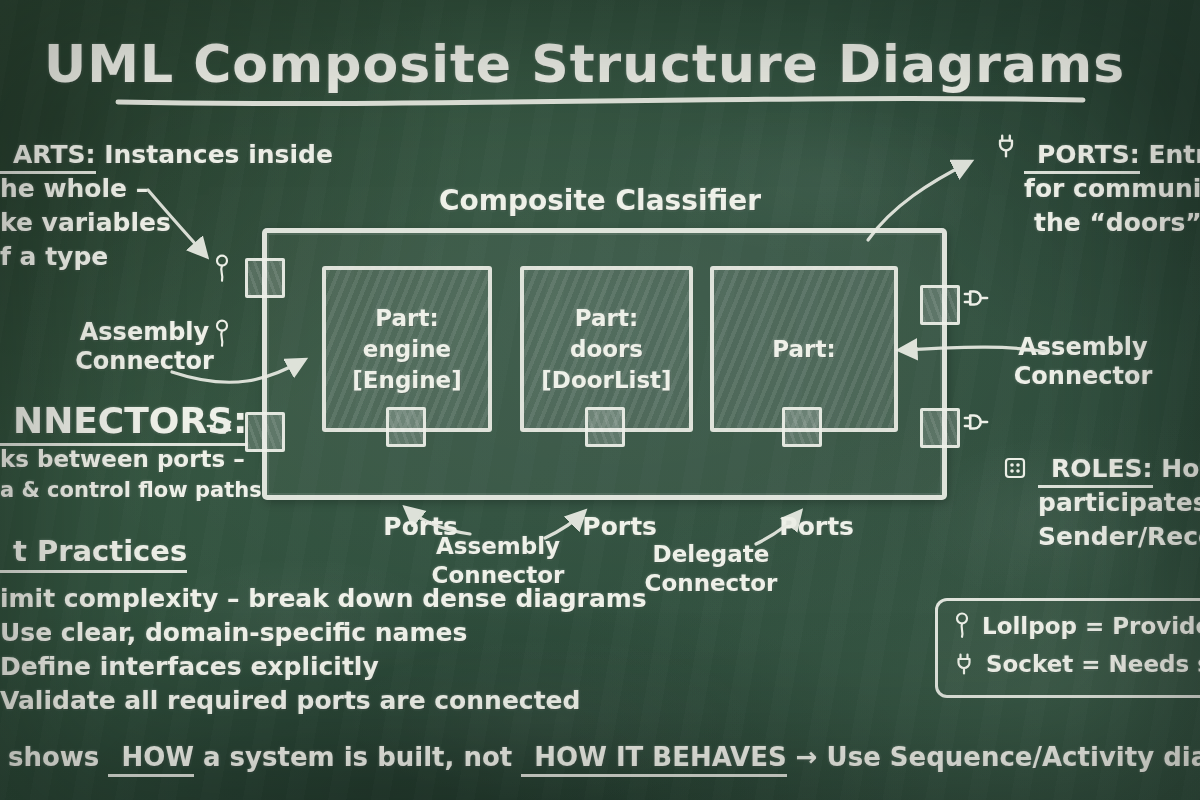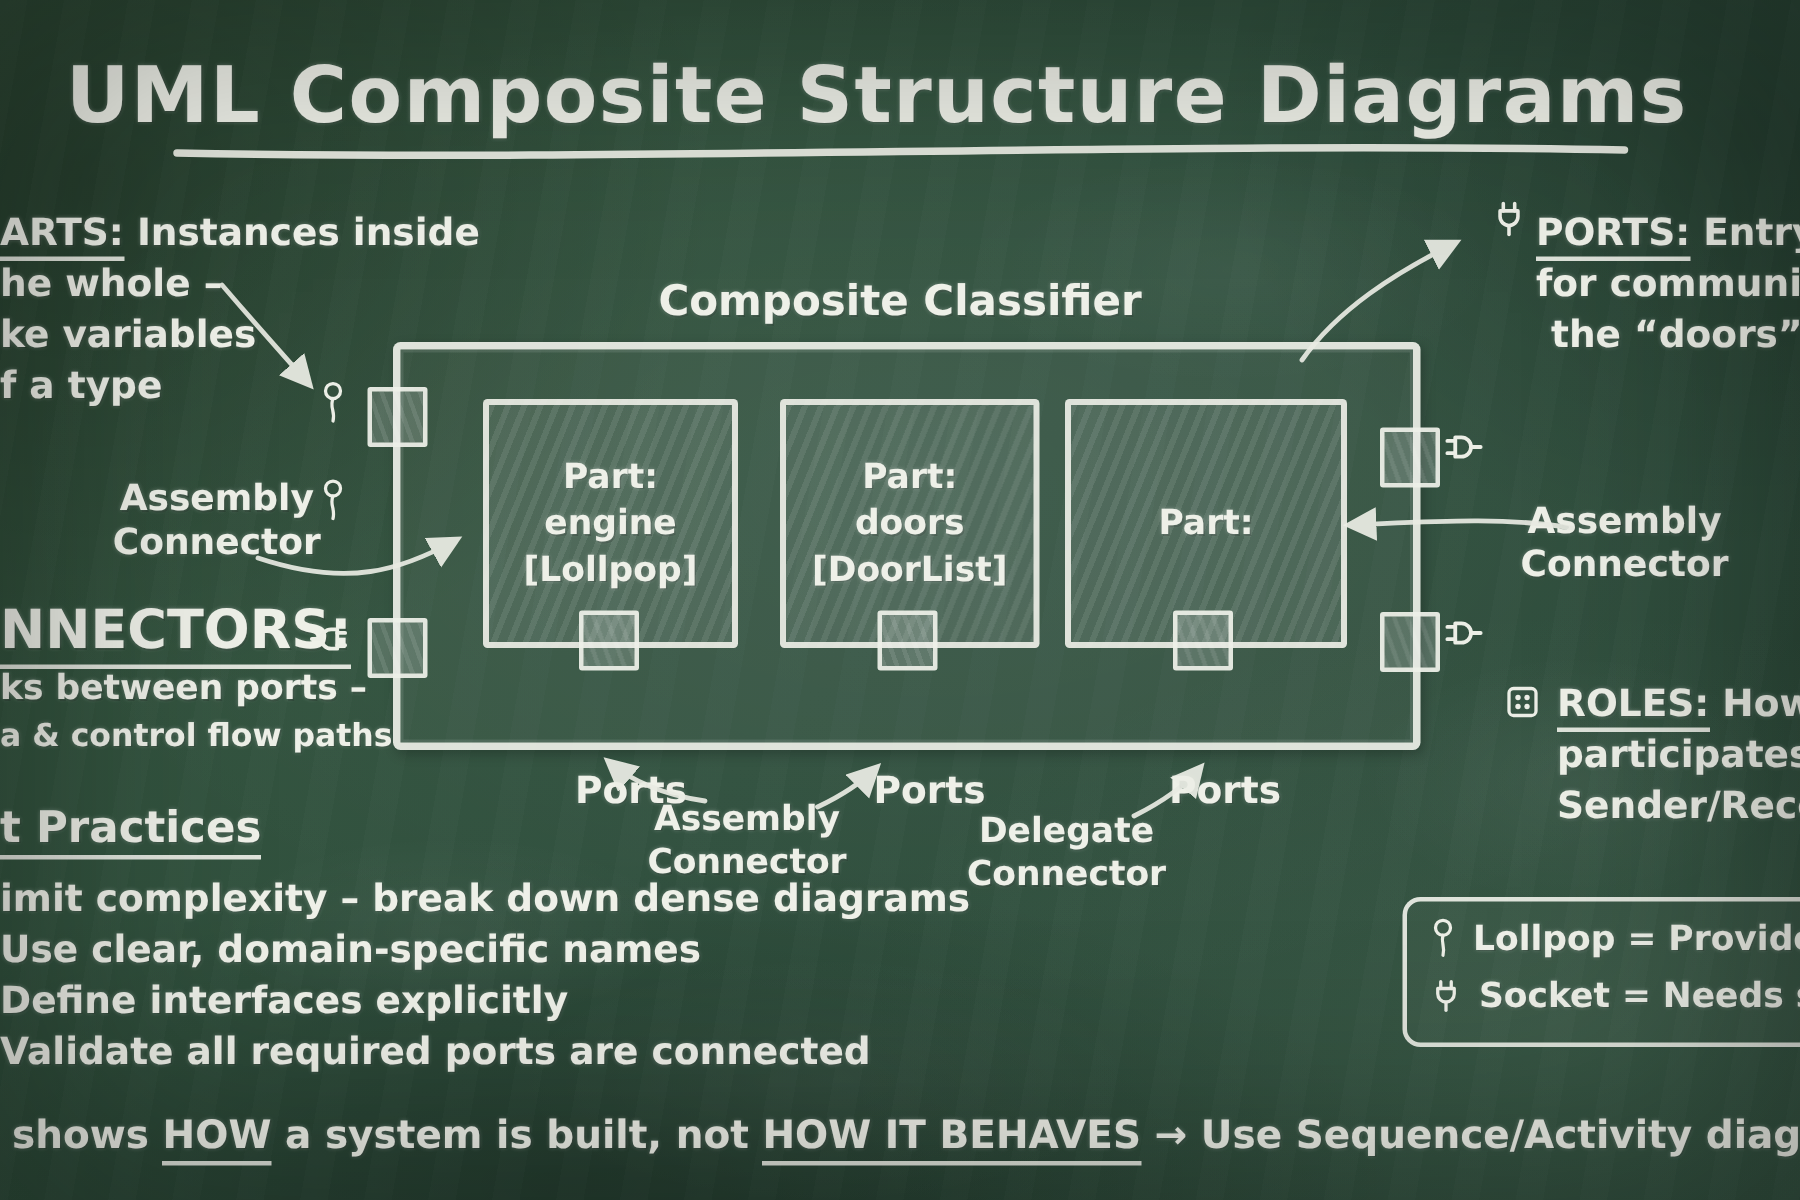--- a/index.html
+++ b/index.html
@@ -23,21 +23,21 @@
     background-image:
       radial-gradient(ellipse 220px 90px at 300px 620px, rgba(255,255,255,0.05), transparent 70%),
       radial-gradient(ellipse 260px 110px at 820px 180px, rgba(255,255,255,0.04), transparent 70%),
       radial-gradient(ellipse 200px 120px at 1050px 520px, rgba(255,255,255,0.05), transparent 70%),
       radial-gradient(ellipse 300px 120px at 550px 720px, rgba(255,255,255,0.04), transparent 70%),
       repeating-linear-gradient(100deg, rgba(255,255,255,0.015) 0 18px, transparent 18px 42px);
   }
   .vignette{position:absolute;inset:0;z-index:8;pointer-events:none;
     box-shadow:inset 0 0 150px 30px rgba(0,0,0,0.30);}
   .chalk{text-shadow:0 0 3px rgba(255,255,255,0.28), 1px 1px 0 rgba(0,0,0,0.18);}
-  .u{border-bottom:3px solid rgba(238,240,232,0.92);padding-bottom:2px;}
+  .u{border-bottom:3px solid rgba(238,240,232,0.92);padding-bottom:2px;padding-left:13px;}
   .abs{position:absolute;}
 
   .title{left:0;right:0;top:34px;text-align:left;font-size:52px;letter-spacing:1px;z-index:4;margin-left:44px;}
 
   .classifier-label{left:400px;top:184px;width:400px;text-align:center;font-size:28px;z-index:4;}
 
   .composite{left:262px;top:228px;width:675px;height:262px;z-index:1;
     border:5px solid rgba(238,240,232,0.92);border-radius:5px;
     background:rgba(255,255,255,0.035);
     box-shadow:inset 0 0 0 2px rgba(255,255,255,0.10), 2px 3px 8px rgba(0,0,0,0.22);}
@@ -107,21 +107,21 @@
   <div class="bp-item">Define interfaces explicitly</div>
   <div class="bp-item">Validate all required ports are connected</div>
 </div>
 
 <div class="abs classifier-label chalk">Composite Classifier</div>
 <div class="abs composite"></div>
 
 <div class="abs partbox part-engine chalk">
   <div>Part:</div>
   <div>engine</div>
-  <div>[Lollpop]</div>
+  <div>[Engine]</div>
 </div>
 <div class="abs partbox part-doors chalk">
   <div>Part:</div>
   <div>doors</div>
   <div>[DoorList]</div>
 </div>
 <div class="abs partbox part-network chalk">
   <div>Part:</div>
 </div>
 

